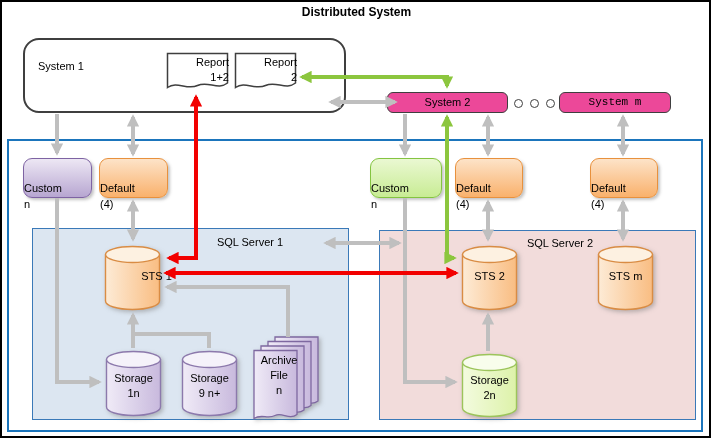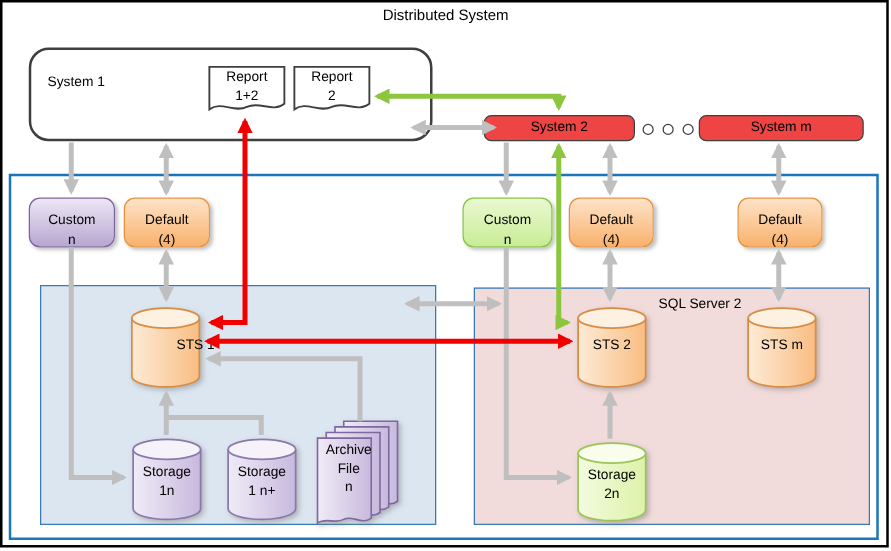--- a/index.html
+++ b/index.html
@@ -1,33 +1,33 @@
 <!DOCTYPE html>
 <html><head>
 <meta charset="utf-8">
 <style>
   html,body{margin:0;padding:0;background:#fff;}
   *{box-sizing:border-box;}
   .stage{position:relative;width:713px;height:441px;background:#fff;
          font-family:"Liberation Sans",sans-serif;color:#000;overflow:hidden;}
   .abs{position:absolute;}
   .frame{left:0;top:0;width:711px;height:438px;border:2px solid #000;}
-  .title{left:0;top:5px;width:713px;text-align:center;font-size:12px;font-weight:normal;}
+  .title{left:0;top:5px;width:713px;text-align:center;font-size:12px;font-weight:bold;}
   .sys1{left:23px;top:38px;width:323px;height:75px;border:2px solid #3F3F3F;border-radius:16px;background:#fff;}
   .sys1-label{left:38px;top:60px;font-size:11px;}
-  .doctext{width:63px;text-align:center;font-size:11px;line-height:15px;}
-  .sysbox{top:92px;height:21px;background:#ef4444;border:1.5px solid #3F3F3F;border-radius:6px;
+  .doctext{width:63px;text-align:right;font-size:11px;line-height:15px;}
+  .sysbox{top:92px;height:21px;background:#ec4899;border:1.5px solid #3F3F3F;border-radius:6px;
           text-align:center;font-size:11px;line-height:18px;}
   .circle{top:99px;width:9px;height:9px;border:1.5px solid #3F3F3F;border-radius:50%;background:#fff;}
   .history{left:7px;top:139px;width:696px;height:293px;border:2px solid #1B75BC;background:#fff;}
   .history-label{left:210px;top:144px;width:160px;text-align:center;font-size:11px;font-weight:bold;}
   .sqlbox{top:228px;width:317px;height:192px;border:1.5px solid #3A79B8;}
   .sql-label{width:170px;text-align:center;font-size:11px;}
-  .adapter{top:158px;height:40px;border-radius:9px;text-align:center;font-size:11px;line-height:16px;
-           padding-top:9px;box-shadow:2px 2px 3px rgba(125,125,125,.45);}
+  .adapter{top:158px;height:40px;border-radius:9px;text-align:left;font-size:11px;line-height:16px;
+           padding-top:21px;box-shadow:2px 2px 3px rgba(125,125,125,.45);}
   .purple{background:linear-gradient(#EDE7F4,#B7A6D1);border:1.3px solid #7E63A3;}
   .orange{background:linear-gradient(#FDE3C8,#F9B16C);border:1.3px solid #E8913D;}
   .greenb{background:linear-gradient(#EAF8D2,#C8EC94);border:1.3px solid #84C441;}
   .shadowed{filter:drop-shadow(2px 2px 2px rgba(125,125,125,.5));}
   .clabel{text-align:center;font-size:11px;line-height:15px;}
   svg{display:block;}
   .overlay{left:0;top:0;pointer-events:none;}
 </style>
 </head>
 <body>
@@ -79,25 +79,26 @@
   </svg>
   <div class="abs doctext" style="left:234px;top:55px;">
     <div>Report</div>
     <div>2</div>
   </div>
 
   <div class="abs sysbox" style="left:387px;width:121px;">System 2</div>
   <div class="abs circle" style="left:514px;"></div>
   <div class="abs circle" style="left:530px;"></div>
   <div class="abs circle" style="left:546px;"></div>
-  <div class="abs sysbox" style="left:559px;width:132px;">System m</div>
+  <div class="abs sysbox" style="left:559px;width:112px;font-family:Liberation Mono, monospace;">System m</div>
 
   <div class="abs history"></div>
 
   <div class="abs sqlbox" style="left:32px;background:#DCE6F1;"></div>
+  <div class="abs sql-label" style="left:165px;top:236px;">SQL Server 1</div>
   <div class="abs sqlbox" style="left:379px;top:230px;height:190px;background:#F2DCDB;"></div>
   <div class="abs sql-label" style="left:475px;top:237px;">SQL Server 2</div>
 
   <div class="abs adapter purple" style="left:23px;width:69px;">
     <div>Custom</div>
     <div>n</div>
   </div>
   <div class="abs adapter orange" style="left:99px;width:69px;">
     <div>Default</div>
     <div>(4)</div>
@@ -141,21 +142,21 @@
     <div>Storage</div>
     <div>1n</div>
   </div>
 
   <svg class="abs shadowed" style="left:181px;top:349px;" width="57" height="68">
     <path d="M1.5,10.5 v47.5 c0,4.7 12,8.5 27,8.5 s27,-3.8 27,-8.5 V10.5" fill="url(#gradPu)" stroke="#8C79AC" stroke-width="1.4"></path>
     <ellipse cx="28.5" cy="10.5" rx="27" ry="8" fill="#F5F2FA" stroke="#8C79AC" stroke-width="1.4"></ellipse>
   </svg>
   <div class="abs clabel" style="left:181px;top:371px;width:57px;">
     <div>Storage</div>
-    <div>1 n+</div>
+    <div>9 n+</div>
   </div>
 
   <svg class="abs shadowed" style="left:461px;top:352px;" width="57" height="66">
     <path d="M1.5,10.5 v45.5 c0,4.7 12,8.5 27,8.5 s27,-3.8 27,-8.5 V10.5" fill="url(#gradGr)" stroke="#9CC45B" stroke-width="1.4"></path>
     <ellipse cx="28.5" cy="10.5" rx="27" ry="8" fill="#F8FDEC" stroke="#9CC45B" stroke-width="1.4"></ellipse>
   </svg>
   <div class="abs clabel" style="left:461px;top:373px;width:57px;">
     <div>Storage</div>
     <div>2n</div>
   </div>

